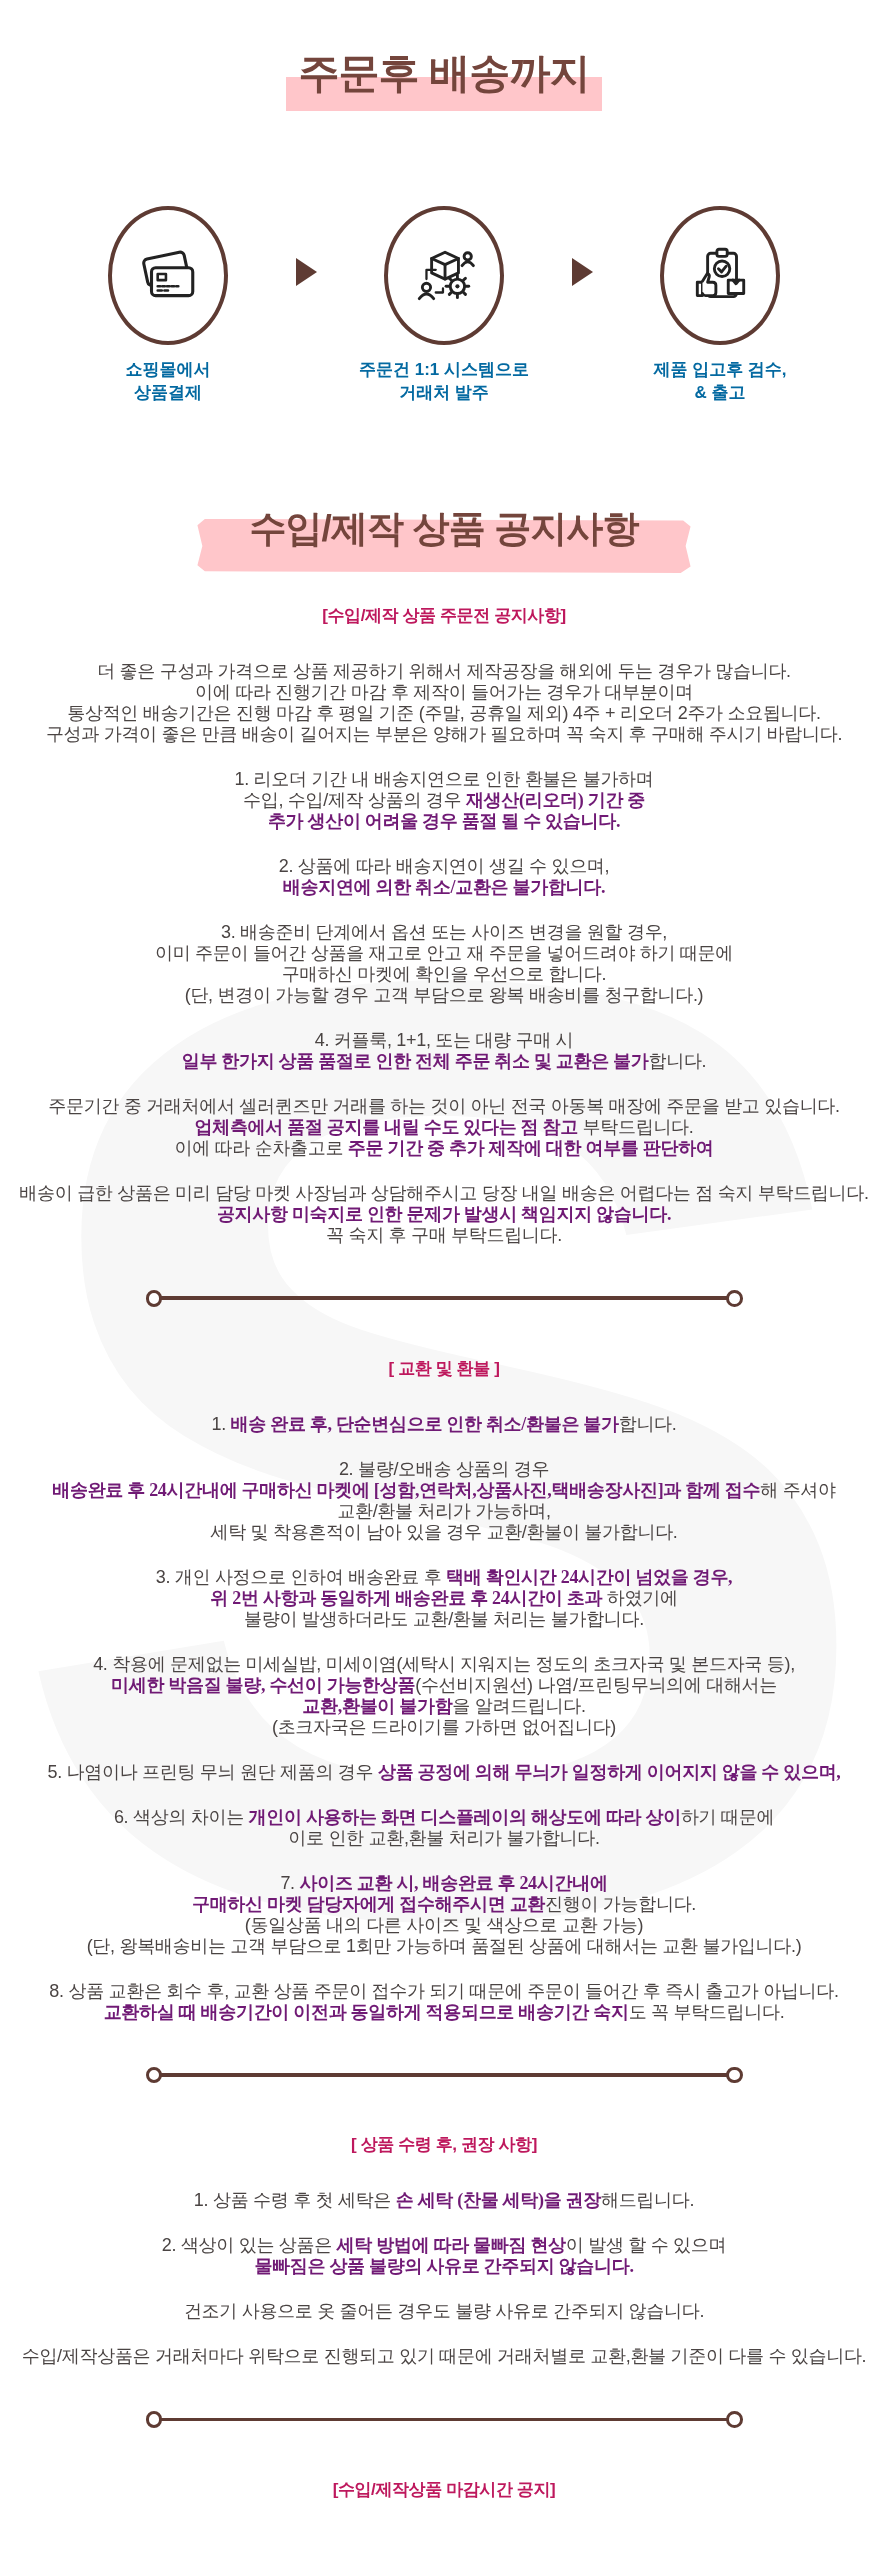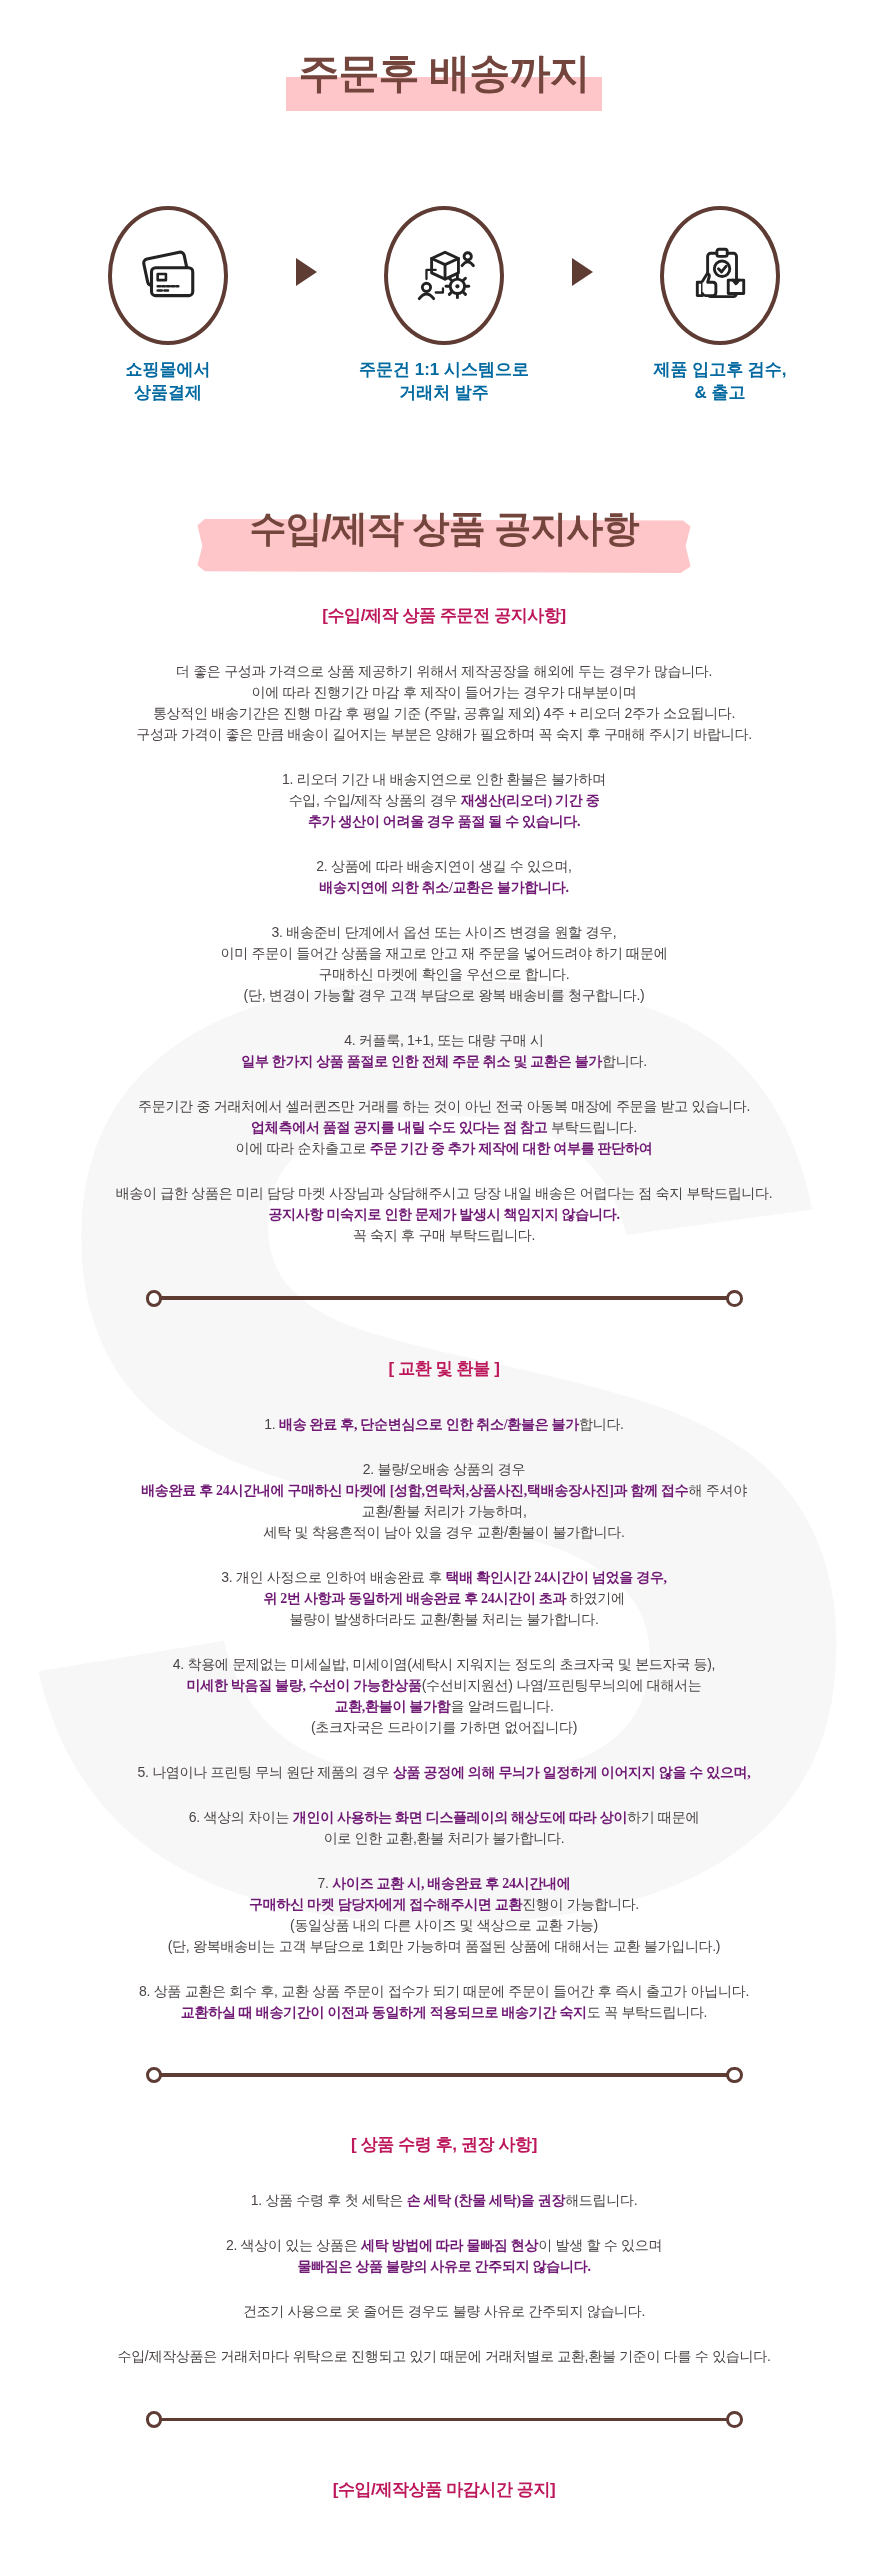--- a/index.html
+++ b/index.html
@@ -42,21 +42,21 @@
   .step-arrow{
     width:0;height:0;border-left:21px solid #5e3b33;
     border-top:14px solid transparent;border-bottom:14px solid transparent;
     margin-top:52px;
   }
 
   
   .section-heading{
     margin:50px 0 34px;font-size:17px;font-weight:800;color:#be185d;letter-spacing:-0.4px;
   }
-  .block{margin:0 auto 24px;font-size:14px;line-height:21px;letter-spacing:-0.3px;}
+  .block{margin:0 auto 24px;font-size:18px;line-height:21px;letter-spacing:-0.3px;}
   .block .line{min-height:21px;}
   .red{color:#701a75;font-weight:700;font-family:Liberation Serif, serif;}
 
   .divider{display:flex;align-items:center;width:597px;margin:44px auto 41px;}
   .divider .ring{width:10.7px;height:10.7px;border:3.6px solid #5e3b33;border-radius:50%;background:#fff;flex:none;}
   .divider .dline{flex:1;height:3.6px;background:#5e3b33;margin:0 -1.8px;}
 </style>
 </head>
 <body>
 

